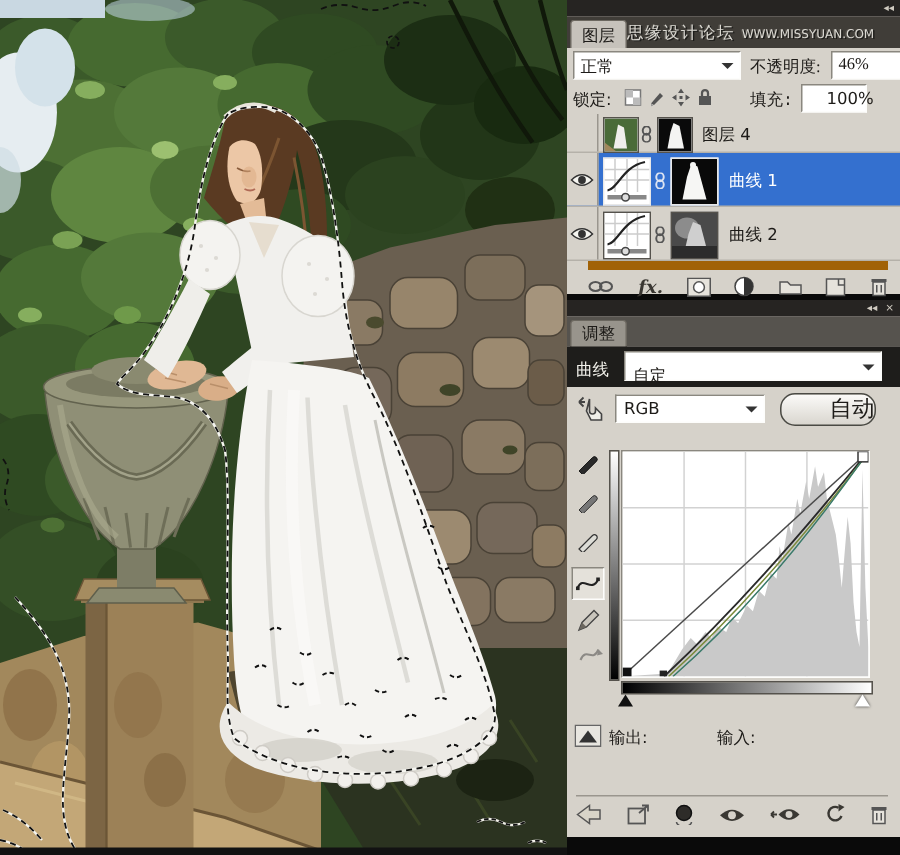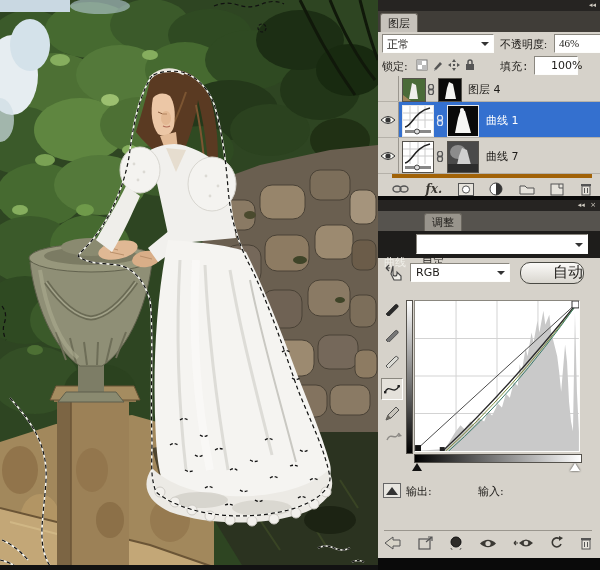--- a/index.html
+++ b/index.html
@@ -294,20 +294,24 @@
   </svg>
 
   <div class="panelcol">
 
     <div class="panel" style="top:0;height:196px;">
       <div class="darkbar">
         <span>◂◂</span>
       </div>
       <div class="tabrow">
         <div class="tab">图层</div>
+        <div class="wm">
+          <span>思缘设计论坛</span>
+          <small>WWW.MISSYUAN.COM</small>
+        </div>
       </div>
       <div style="position:absolute;top:32px;left:0;width:100%;height:24px;font-family:Liberation Serif, serif;">
         <div class="sunken" style="position:absolute;left:4px;top:2px;width:112px;height:19px;">
           <span class="lbl" style="position:absolute;left:4px;top:2px;">正常</span>
           <span class="ddarrow"></span>
         </div>
         <span class="lbl" style="position:absolute;left:122px;top:5px;">不透明度:</span>
         <div class="sunken" style="position:absolute;left:176px;top:2px;width:64px;height:19px;">
           <span class="lbl" style="position:absolute;left:4px;top:2px;">46%</span>
         </div>
@@ -400,25 +404,25 @@
           <svg class="ico" style="position:absolute;left:58px;top:13px;" width="8" height="11">
             <ellipse cx="4" cy="3" rx="2.5" ry="2.8" fill="none" stroke="#555" stroke-width="1.3"></ellipse>
               <ellipse cx="4" cy="8" rx="2.5" ry="2.8" fill="none" stroke="#555" stroke-width="1.3"></ellipse>
             </svg>
           <svg class="thumb" style="left:69px;top:3px;" width="30" height="30">
             <rect width="30" height="30" fill="#4a4a4a"></rect>
               <ellipse cx="10" cy="10" rx="8" ry="7" fill="#8c8c8c"></ellipse>
             <polygon points="14,6 19,8 24,27 8,27 11,14" fill="#cfcfcf"></polygon>
               <rect x="0" y="22" width="30" height="8" fill="#2c2c2c"></rect>
             </svg>
-          <span class="lbl" style="position:absolute;left:108px;top:11px;">曲线 7</span>
-        </div>
-      </div>
-
-      <div class="footicons" style="top:174px;left:14px;width:200px;height:22px;justify-content:space-between;border-top:4px solid #a16207;">
+          <span class="lbl" style="position:absolute;left:108px;top:11px;">曲线 2</span>
+        </div>
+      </div>
+
+      <div class="footicons" style="top:174px;left:14px;width:200px;height:22px;justify-content:space-between;border-top:6px solid #a16207;">
         <svg width="18" height="10">
           <ellipse cx="5" cy="5" rx="4" ry="3" fill="none" stroke="#555" stroke-width="1.4"></ellipse>
             <ellipse cx="12" cy="5" rx="4" ry="3" fill="none" stroke="#555" stroke-width="1.4"></ellipse>
           </svg>
         <span class="fx">fx.</span>
         <svg width="16" height="13">
           <rect x="0.5" y="0.5" width="15" height="12" fill="#e6e3dc" stroke="#555"></rect>
             <circle cx="8" cy="6.5" r="3.6" fill="#fff" stroke="#555"></circle>
           </svg>
         <svg width="14" height="14">
@@ -439,28 +443,28 @@
           </svg>
       </div>
     </div>
 
     <div class="panel" style="top:200px;height:358px;">
       <div class="darkbar">
         <span>◂◂</span>
         <span style="margin-left:3px;">×</span>
       </div>
       <div class="tabrow" style="background:#56534e;height:20px;">
-        <div class="tab" style="background:#98948c;height:32px;line-height:18px;margin-left:44px;">调整</div>
+        <div class="tab" style="background:#98948c;height:32px;line-height:18px;">调整</div>
         <span style="position:absolute;right:5px;top:3px;color:#d8d4cc;font-size:9px;">▾≡</span>
       </div>
 
       <div style="position:absolute;top:31px;left:0;width:100%;height:27px;background:#1e1d1b;">
-        <span style="position:absolute;left:6px;top:24px;color:#f0efe9;font-size:11px;">曲线</span>
+        <span style="position:absolute;left:6px;top:8px;color:#f0efe9;font-size:11px;">曲线</span>
         <div class="sunken" style="position:absolute;left:38px;top:3px;width:172px;height:20px;">
-          <span class="lbl" style="position:absolute;left:5px;top:19px;text-align:right;">自定</span>
+          <span class="lbl" style="position:absolute;left:5px;top:8px;text-align:right;">自定</span>
           <span class="ddarrow" style="top:8px;"></span>
         </div>
       </div>
 
       <div style="position:absolute;top:58px;left:0;width:100%;height:30px;">
         <svg style="position:absolute;left:5px;top:4px;" width="22" height="22">
           <path d="M3,6 l3,-3 M3,6 l3,3 M3,6 h4" stroke="#444" stroke-width="1.2" fill="none"></path>
           <path d="M10,4 v8 a2,2 0 0 0 4,0 v-2 l4,4 v4 h-7 l-3,-6 Z" fill="#f0efe9" stroke="#444" stroke-width="1.1"></path>
           </svg>
         <div class="sunken" style="position:absolute;left:32px;top:5px;width:100px;height:19px;">

